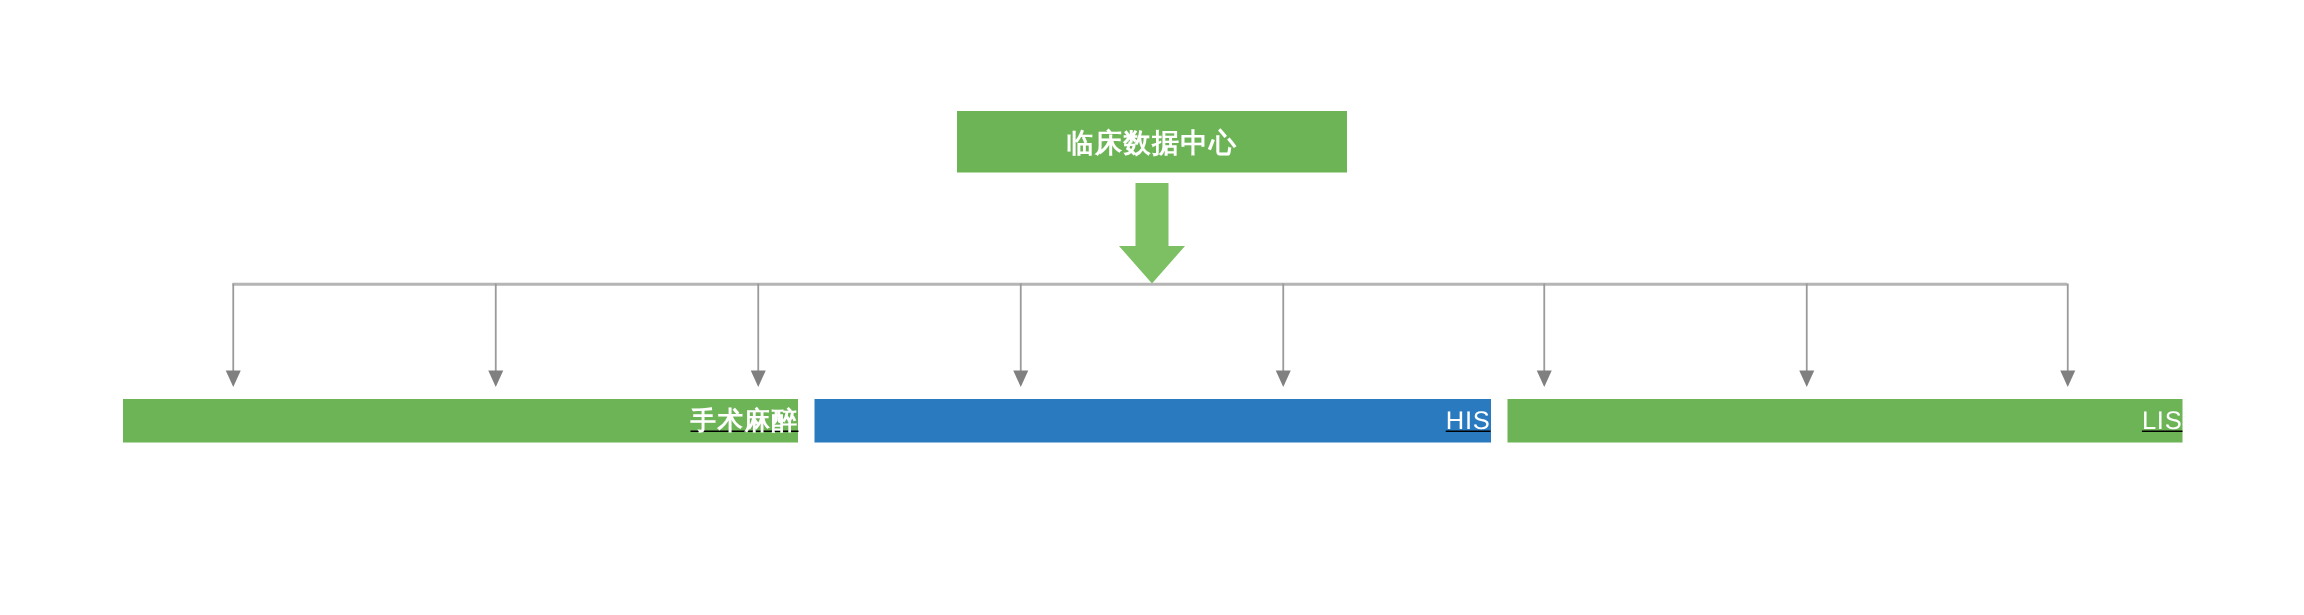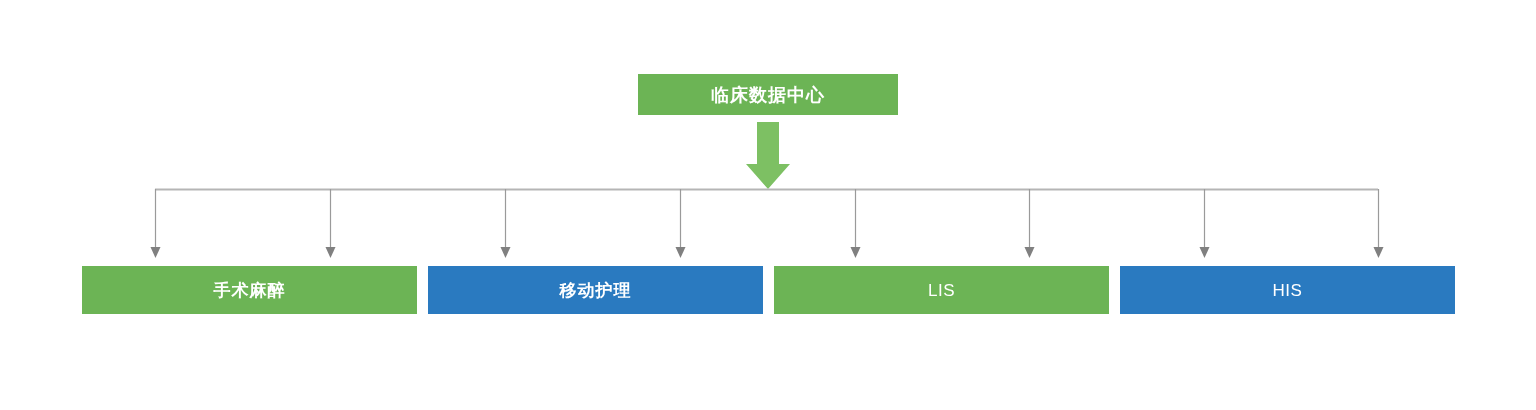--- a/index.html
+++ b/index.html
@@ -63,24 +63,25 @@
     position: absolute;
     left: 82px;
     top: 266px;
     width: 1373px;
     height: 44px;
     display: flex;
     gap: 11px;
   }
   .leaf-box {
     flex: 1 1 0;
-    height: 48px;
+    height: 29px;
     display: flex;
     align-items: center;
-    justify-content: center;
+    justify-content: flex-end;
+    text-decoration: underline;
   }
   .leaf-box.green { background: #6cb455; }
   .leaf-box.blue  { background: #2a7ac0; }
   .leaf-label {
     color: #ffffff;
     font-size: 17px;
     line-height: 1;
   }
   .leaf-label.cjk {
     font-weight: bold;
@@ -130,30 +131,27 @@
       <polygon points="1373.5,247 1383.5,247 1378.5,258" fill="#808080"></polygon>
     </svg>
   </div>
 
   <div class="leaf-row">
 
     <div class="leaf-box green">
       <span class="leaf-label cjk">手术麻醉</span>
     </div>
 
-    <div class="leaf-box blue">
-      <span class="leaf-label cjk">移动护理</span>
-    </div>
 
 
 
 
+    <div class="leaf-box blue">
+      <span class="leaf-label latin">HIS</span>
+    </div>
+
     <div class="leaf-box green">
       <span class="leaf-label latin">LIS</span>
-    </div>
-
-    <div class="leaf-box blue">
-      <span class="leaf-label latin">HIS</span>
     </div>
 
 
   </div>
 </div>
 
 </body></html>

